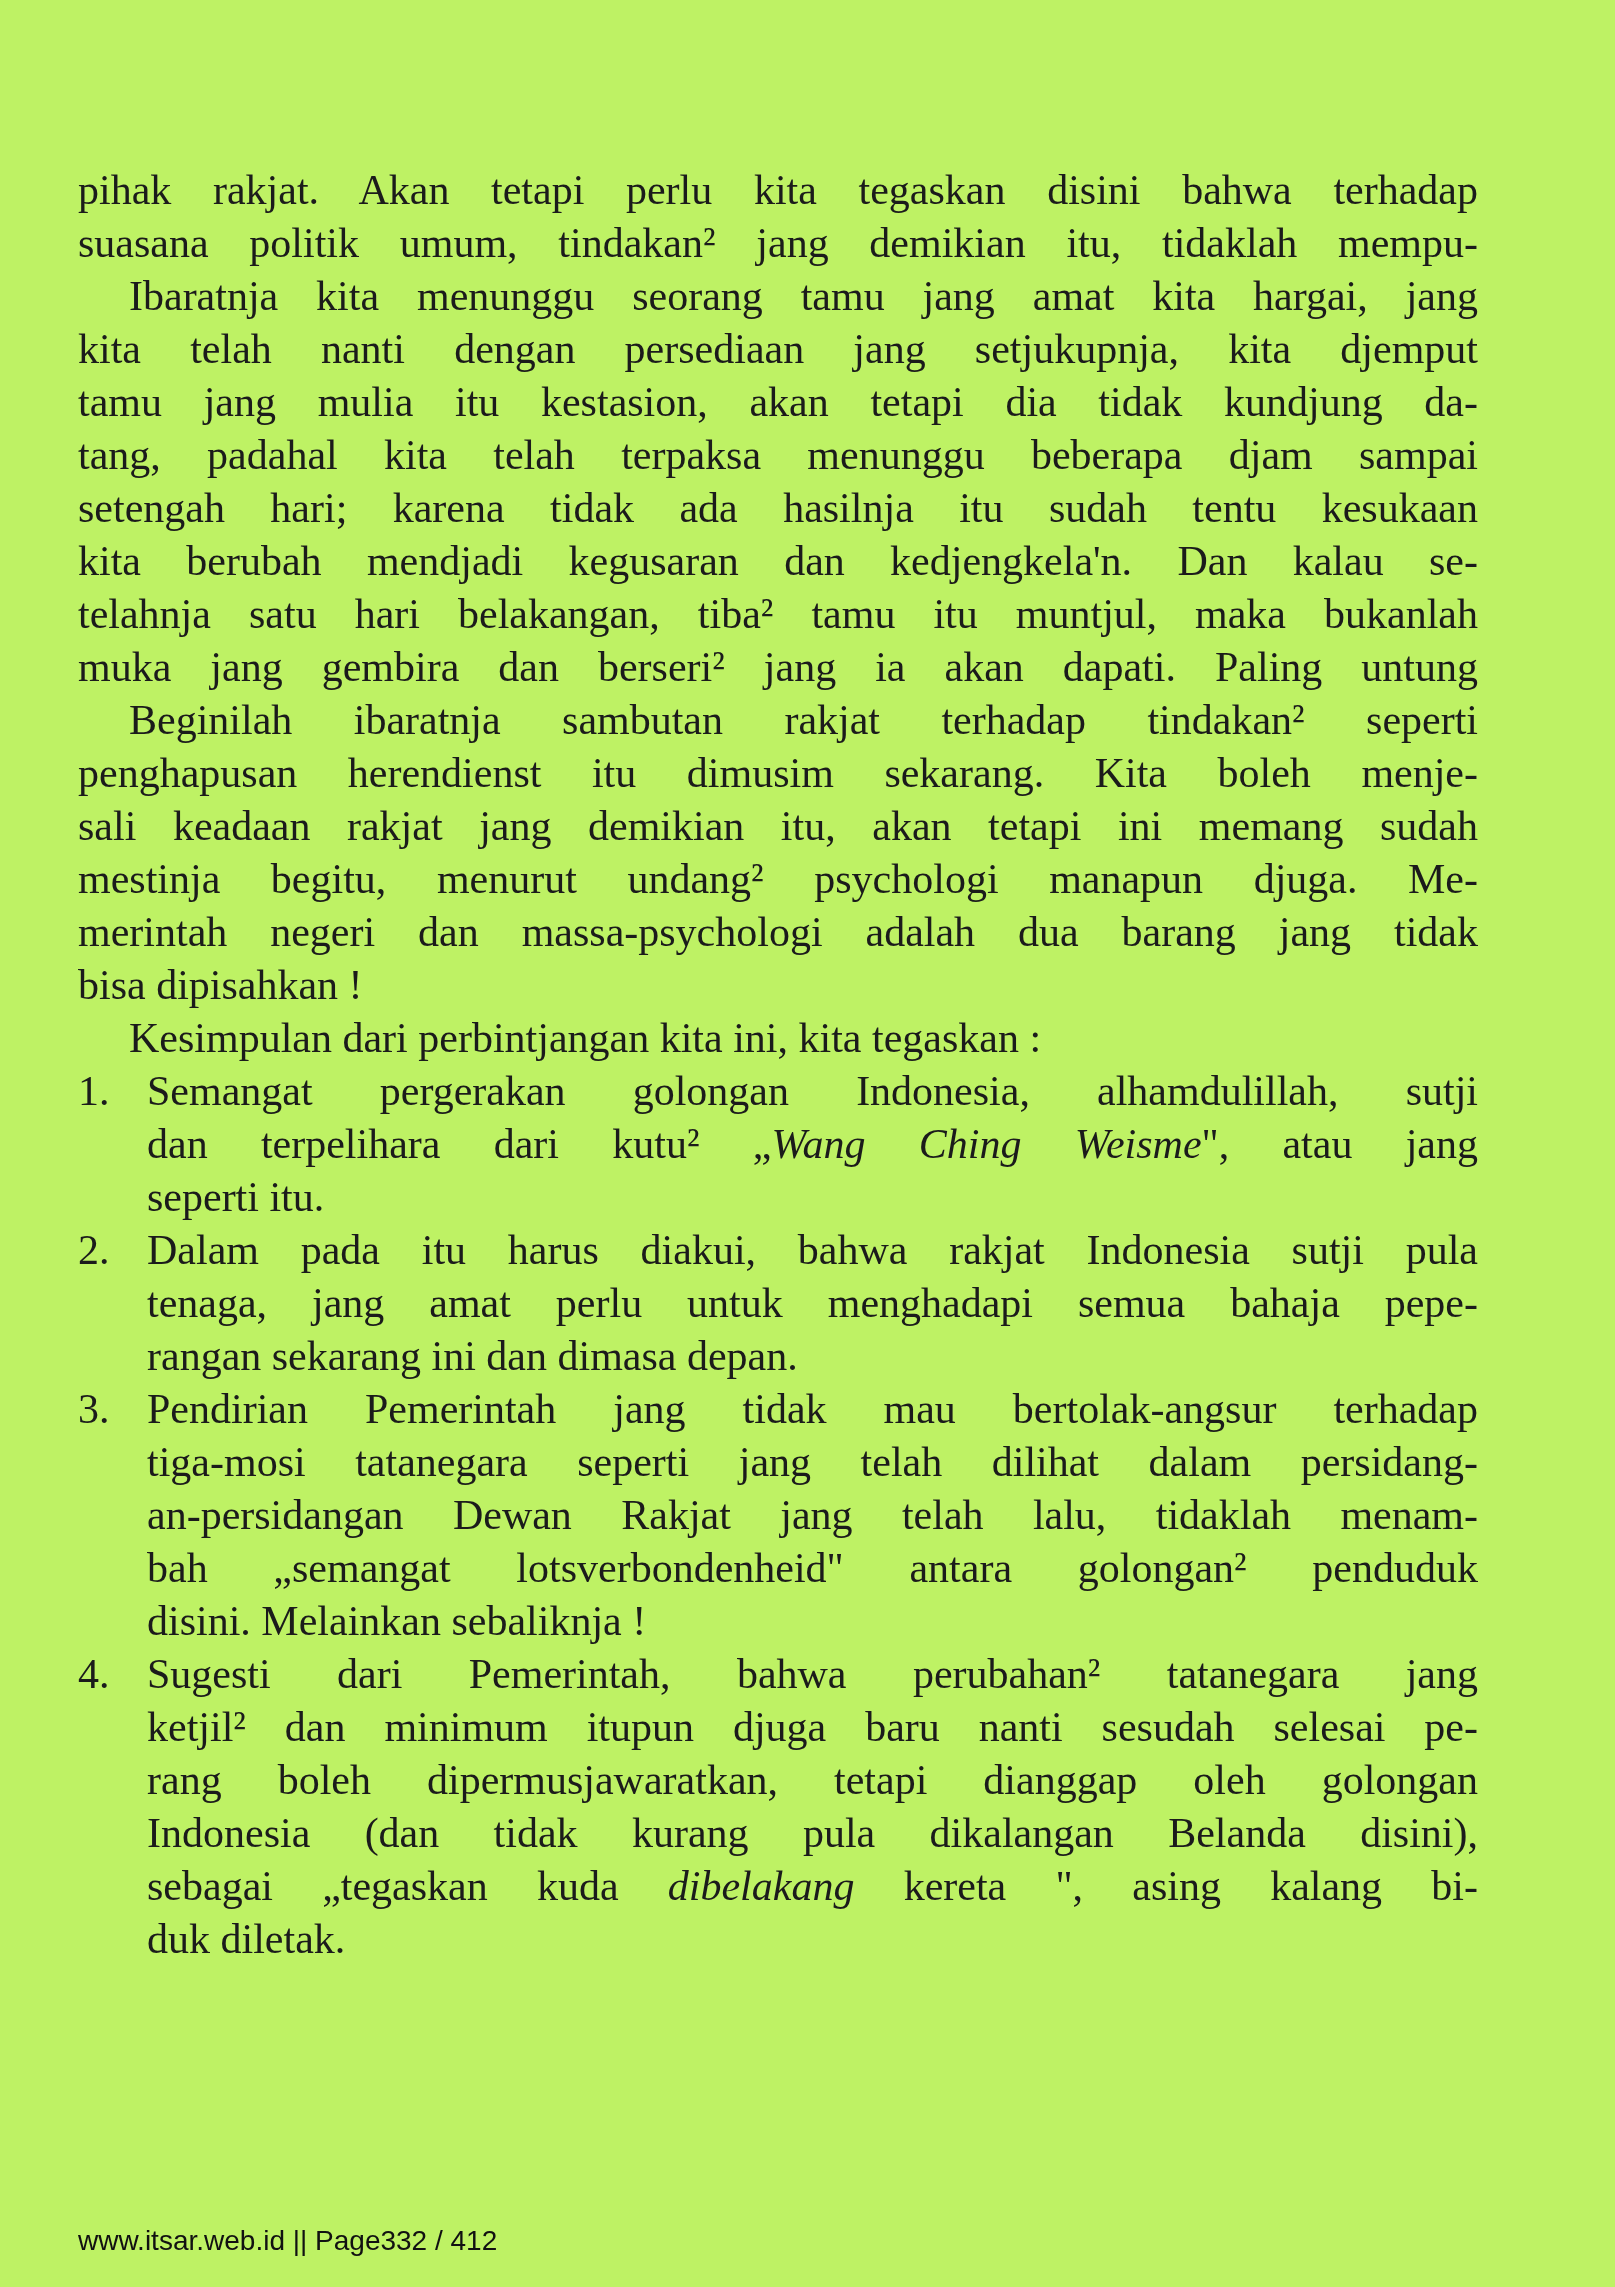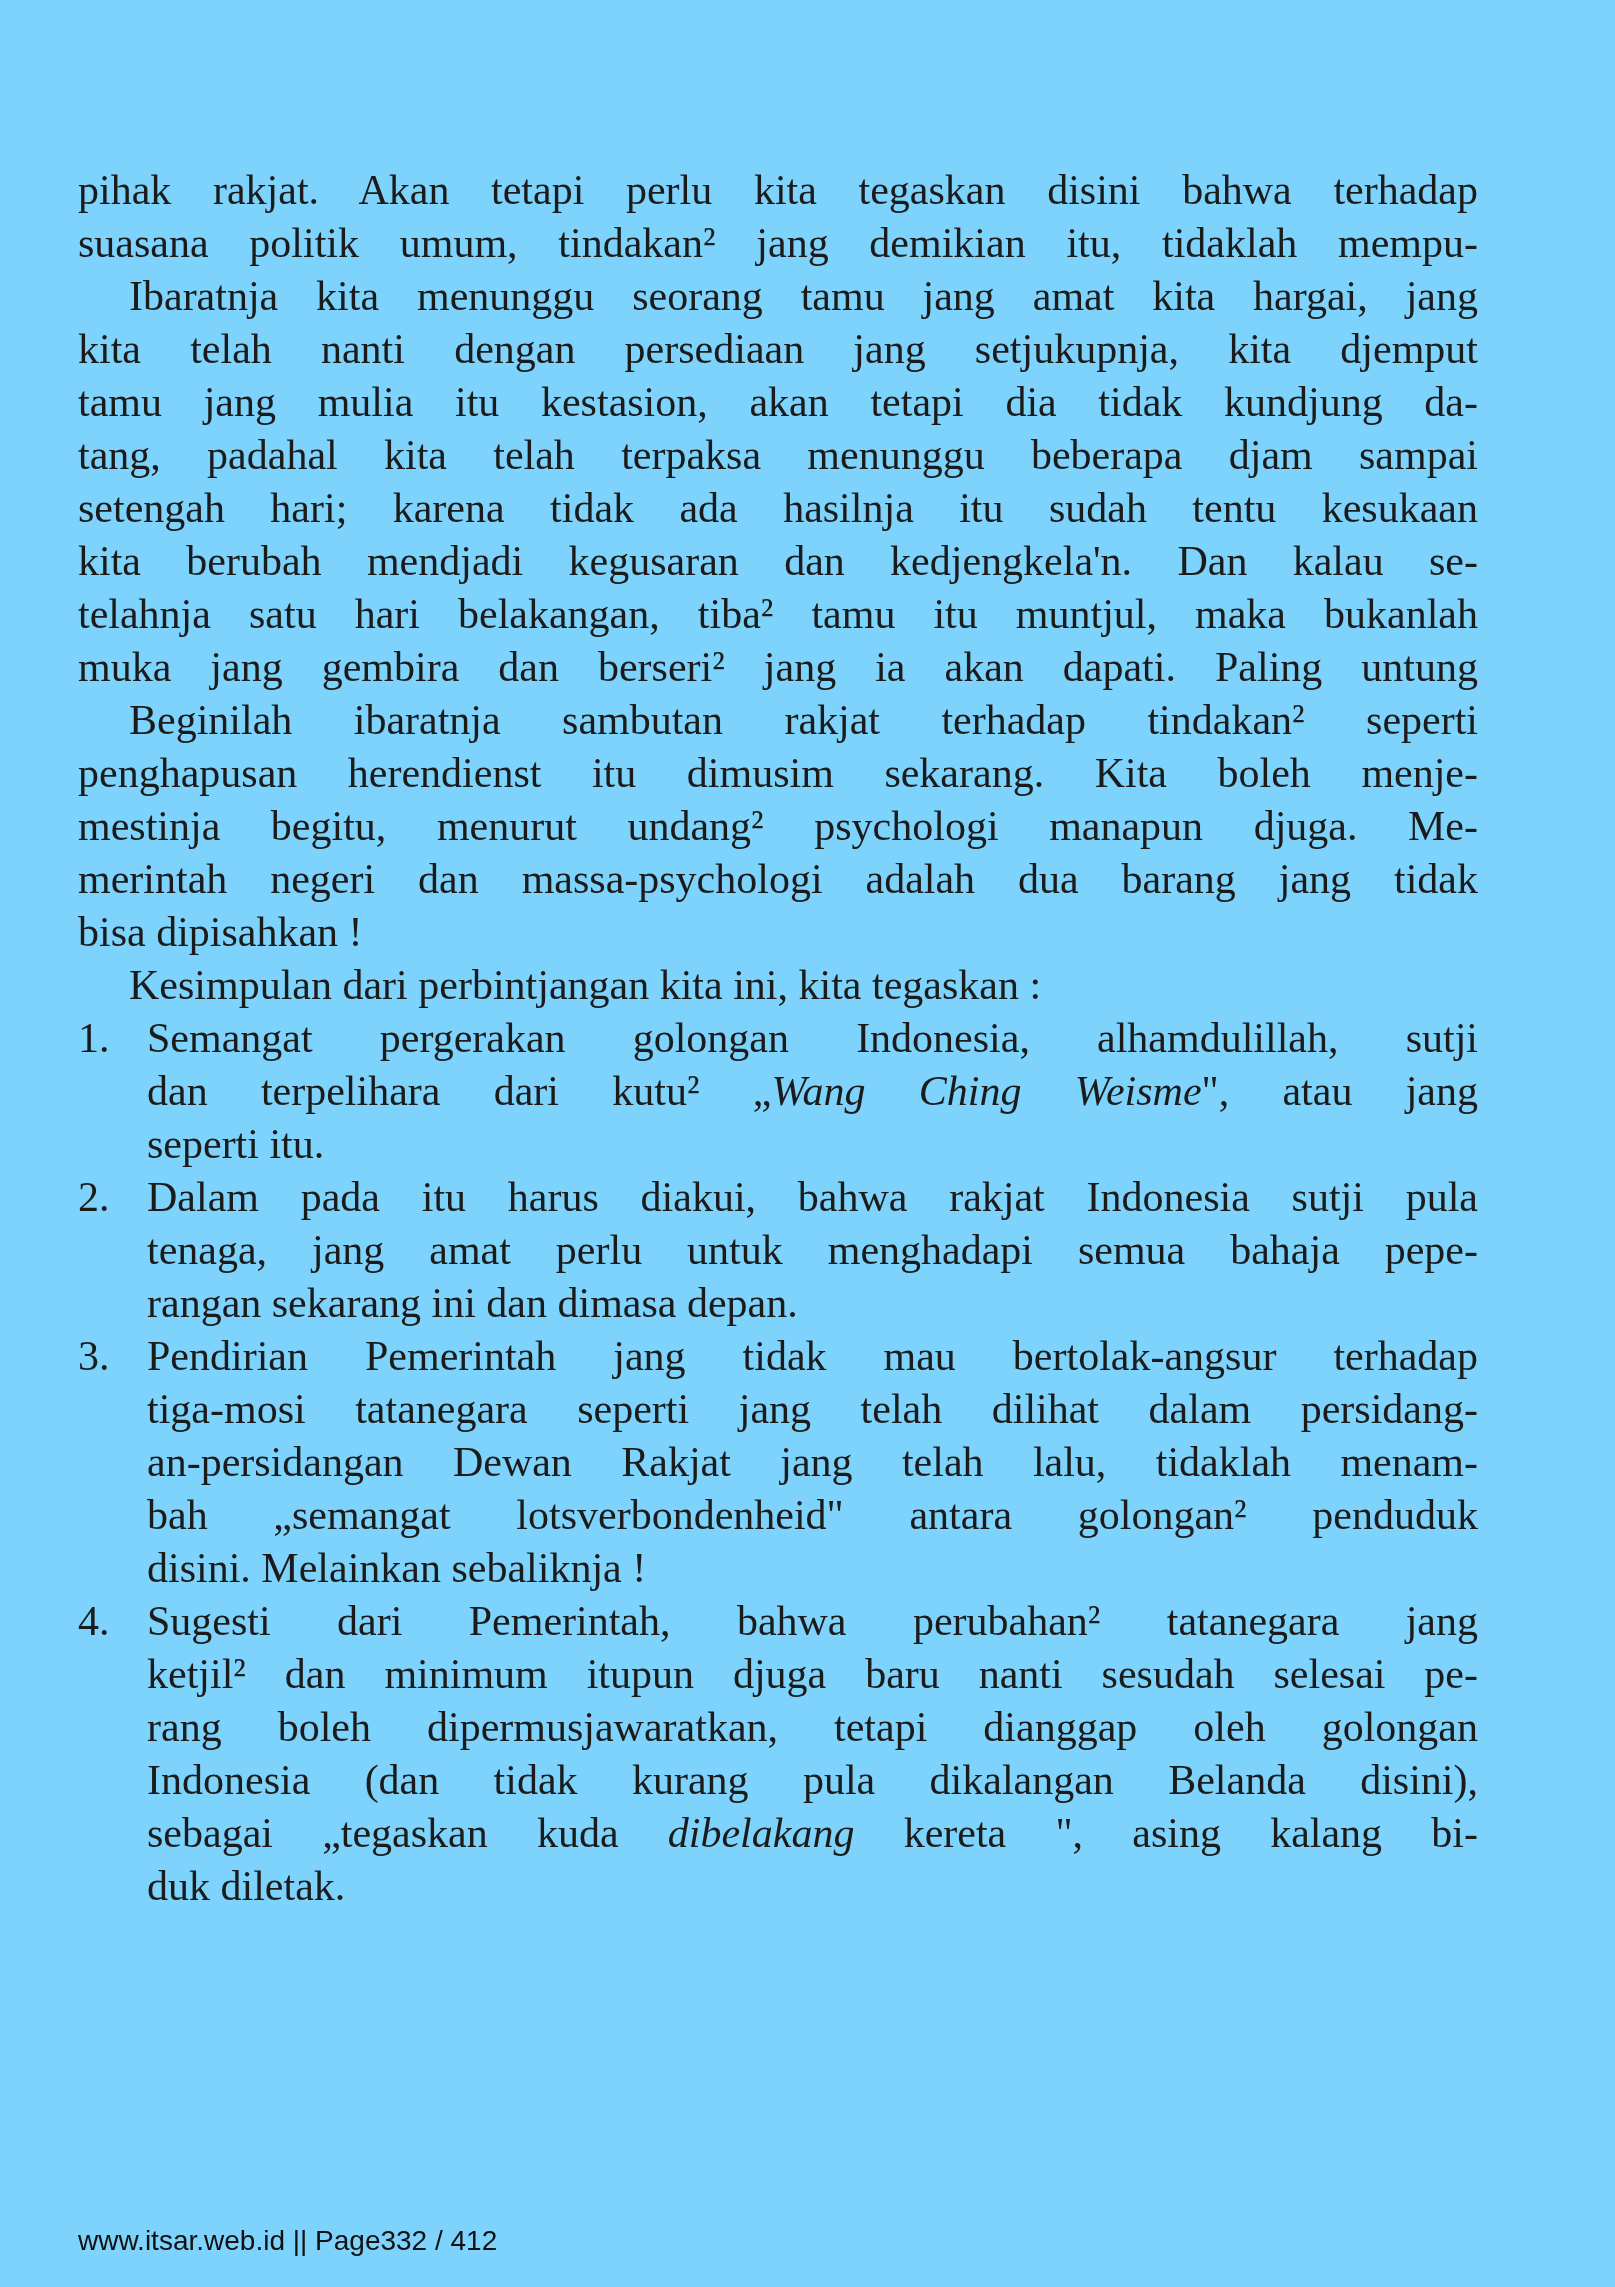--- a/index.html
+++ b/index.html
@@ -11,21 +11,21 @@
     width: 1615px;
     height: 2288px;
     position: relative;
     overflow: hidden;
     font-family: "Liberation Serif", "DejaVu Serif", serif;
     color: #1b1b1b;
   }
   .page {
     position: absolute;
     inset: 0;
-    background: #7dd3fc;
+    background: #bef264;
   }
   .text-block {
     position: absolute;
     top: 164px;
     left: 78px;
     width: 1400px;
     font-size: 42px;
   }
   .para { margin: 0; }
   .line {
@@ -71,20 +71,21 @@
         <div class="line j">tamu jang mulia itu kestasion, akan tetapi dia tidak kundjung da-</div>
         <div class="line j">tang, padahal kita telah terpaksa menunggu beberapa djam sampai</div>
         <div class="line j">setengah hari; karena tidak ada hasilnja itu sudah tentu kesukaan</div>
         <div class="line j">kita berubah mendjadi kegusaran dan kedjengkela'n. Dan kalau se-</div>
         <div class="line j">telahnja satu hari belakangan, tiba² tamu itu muntjul, maka bukanlah</div>
         <div class="line j">muka jang gembira dan berseri² jang ia akan dapati. Paling untung</div>
       </div>
       <div class="para">
         <div class="line j ind">Beginilah ibaratnja sambutan rakjat terhadap tindakan² seperti</div>
         <div class="line j">penghapusan herendienst itu dimusim sekarang. Kita boleh menje-</div>
+        <div class="line j">sali keadaan rakjat jang demikian itu, akan tetapi ini memang sudah</div>
         <div class="line j">mestinja begitu, menurut undang² psychologi manapun djuga. Me-</div>
         <div class="line j">merintah negeri dan massa-psychologi adalah dua barang jang tidak</div>
         <div class="line">bisa dipisahkan !</div>
       </div>
       <div class="para">
         <div class="line ind">Kesimpulan dari perbintjangan kita ini, kita tegaskan :</div>
       </div>
       <div class="li">
         <span class="num">1.</span>
         <div class="li-lines">

